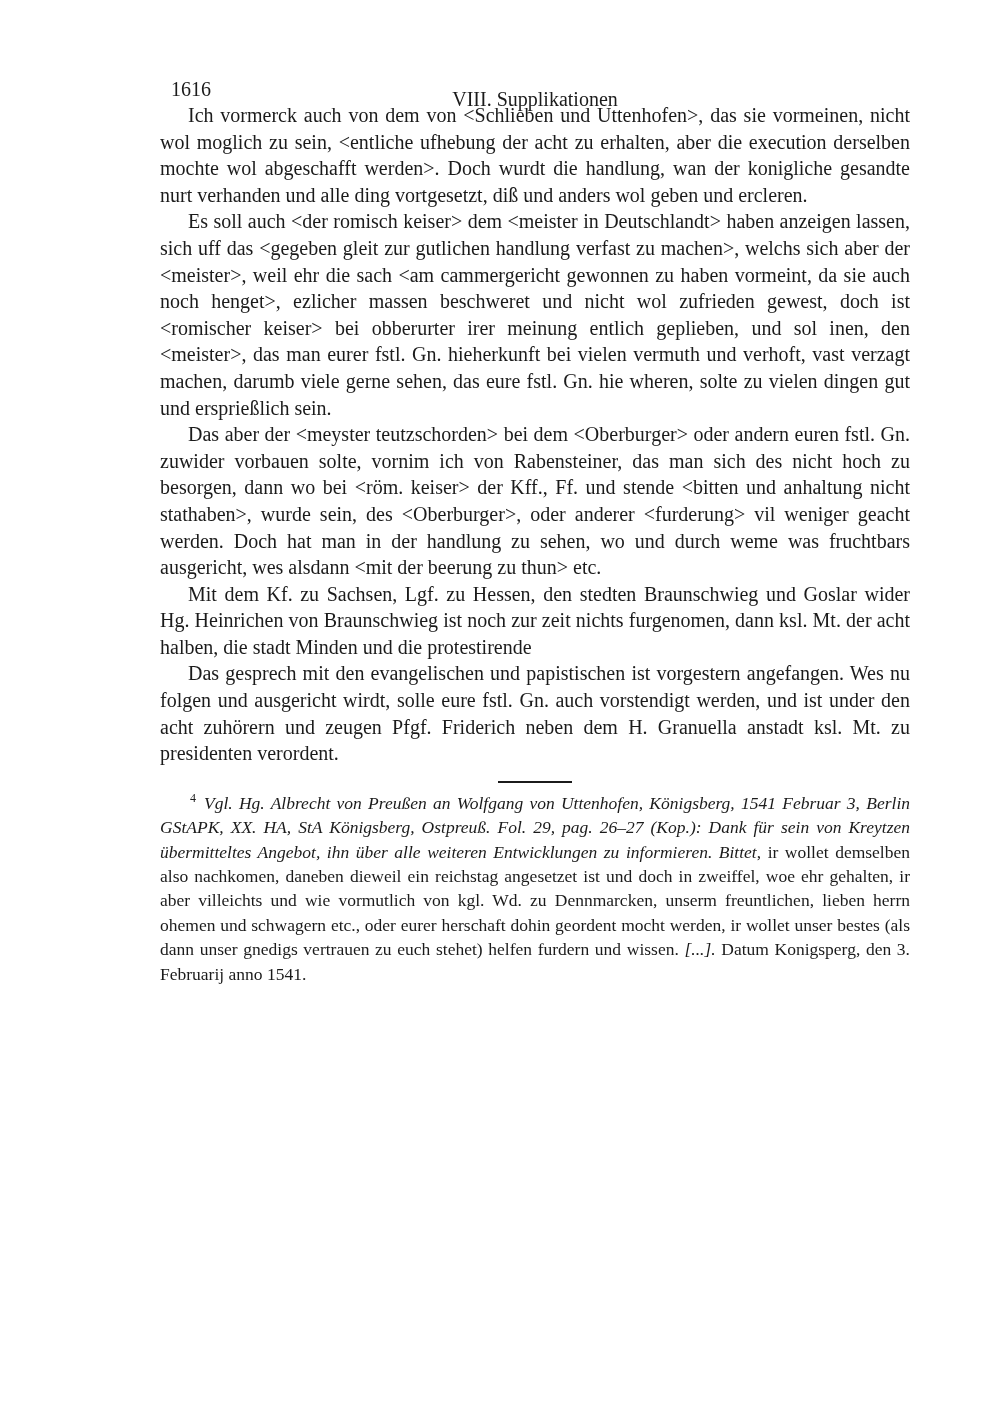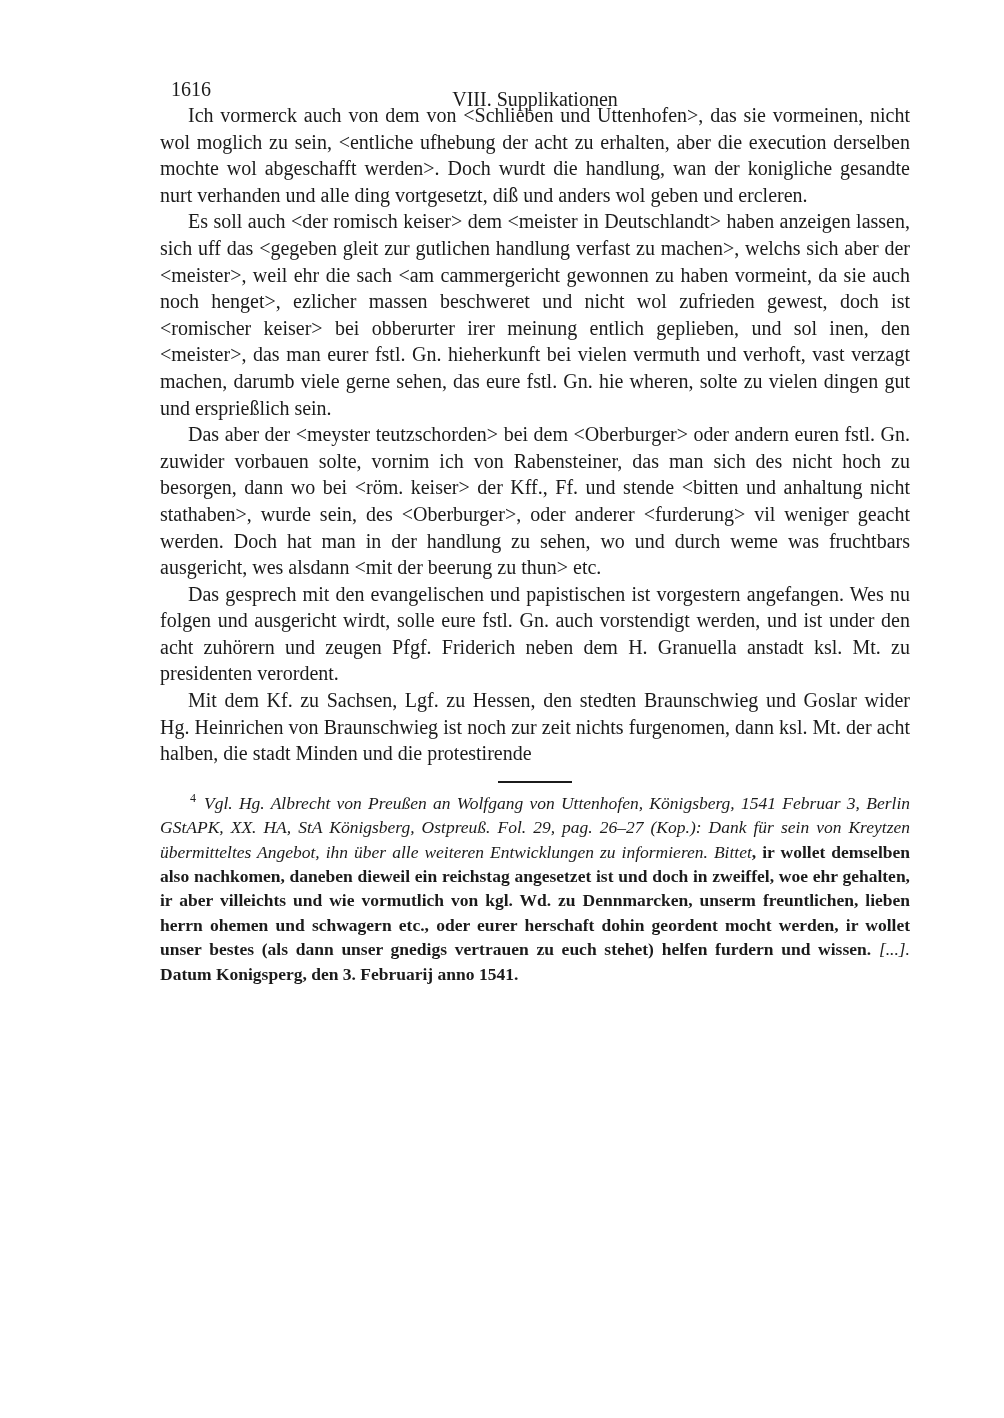--- a/index.html
+++ b/index.html
@@ -73,38 +73,38 @@
     padding: 0;
     text-indent: 30px;
   }
   .footnote-marker {
     font-size: 12px;
     line-height: 0;
     vertical-align: super;
     margin-right: 8px;
   }
   .seg-italic { font-style: italic; }
-  .seg-roman  { font-style: normal; font-weight: bold; }
+  .seg-roman  { font-style: normal; }
 </style>
 </head>
 <body>
 
 <div class="page">
 
   <div class="running-header">
     <span class="page-number">1616</span>
     <span class="running-head-title">VIII. Supplikationen</span>
   </div>
 
   <div class="body-text">
     <p><span>Ich vormerck auch von dem von &lt;Schlieben und Uttenhofen&gt;, das sie vormeinen, nicht wol moglich zu sein, &lt;entliche ufhebung der acht zu erhalten, aber die execution derselben mochte wol abgeschafft werden&gt;. Doch wurdt die handlung, wan der konigliche gesandte nurt verhanden und alle ding vortgesetzt, diß und anders wol geben und ercleren.</span></p>
     <p><span>Es soll auch &lt;der romisch keiser&gt; dem &lt;meister in Deutschlandt&gt; haben anzeigen lassen, sich uff das &lt;gegeben gleit zur gutlichen handlung verfast zu machen&gt;, welchs sich aber der &lt;meister&gt;, weil ehr die sach &lt;am cammergericht gewonnen zu haben vormeint, da sie auch noch henget&gt;, ezlicher massen beschweret und nicht wol zufrieden gewest, doch ist &lt;romischer keiser&gt; bei obberurter irer meinung entlich geplieben, und sol inen, den &lt;meister&gt;, das man eurer fstl. Gn. hieherkunft bei vielen vermuth und verhoft, vast verzagt machen, darumb viele gerne sehen, das eure fstl. Gn. hie wheren, solte zu vielen dingen gut und ersprießlich sein.</span></p>
     <p><span>Das aber der &lt;meyster teutzschorden&gt; bei dem &lt;Oberburger&gt; oder andern euren fstl. Gn. zuwider vorbauen solte, vornim ich von Rabensteiner, das man sich des nicht hoch zu besorgen, dann wo bei &lt;röm. keiser&gt; der Kff., Ff. und stende &lt;bitten und anhaltung nicht stathaben&gt;, wurde sein, des &lt;Oberburger&gt;, oder anderer &lt;furderung&gt; vil weniger geacht werden. Doch hat man in der handlung zu sehen, wo und durch weme was fruchtbars ausgericht, wes alsdann &lt;mit der beerung zu thun&gt; etc.</span></p>
+    <p><span>Mit dem Kf. zu Sachsen, Lgf. zu Hessen, den stedten Braunschwieg und Goslar wider Hg. Heinrichen von Braunschwieg ist noch zur zeit nichts furgenomen, dann ksl. Mt. der acht halben, die stadt Minden und die protestirende</span></p>
     <p><span>Das gesprech mit den evangelischen und papistischen ist vorgestern angefangen. Wes nu folgen und ausgericht wirdt, solle eure fstl. Gn. auch vorstendigt werden, und ist under den acht zuhörern und zeugen Pfgf. Friderich neben dem H. Granuella anstadt ksl. Mt. zu presidenten verordent.</span></p>
-    <p><span>Mit dem Kf. zu Sachsen, Lgf. zu Hessen, den stedten Braunschwieg und Goslar wider Hg. Heinrichen von Braunschwieg ist noch zur zeit nichts furgenomen, dann ksl. Mt. der acht halben, die stadt Minden und die protestirende</span></p>
   </div>
 
   <hr class="footnote-separator">
 
   <div class="footnote-block">
     <p>
       <sup class="footnote-marker">4</sup><span class="seg-italic">Vgl. Hg. Albrecht von Preußen an Wolfgang von Uttenhofen, Königsberg, 1541 Februar 3, Berlin GStAPK, XX. HA, StA Königsberg, Ostpreuß. Fol. 29, pag. 26–27 (Kop.): Dank für sein von Kreytzen übermitteltes Angebot, ihn über alle weiteren Entwicklungen zu informieren. Bittet</span><span class="seg-roman">, ir wollet demselben also nachkomen, daneben dieweil ein reichstag angesetzet ist und doch in zweiffel, woe ehr gehalten, ir aber villeichts und wie vormutlich von kgl. Wd. zu Dennmarcken, unserm freuntlichen, lieben herrn ohemen und schwagern etc., oder eurer herschaft dohin geordent mocht werden, ir wollet unser bestes (als dann unser gnedigs vertrauen zu euch stehet) helfen furdern und wissen. </span><span class="seg-italic">[...].</span><span class="seg-roman"> Datum Konigsperg, den 3. Februarij anno 1541.</span>
     </p>
   </div>
 

